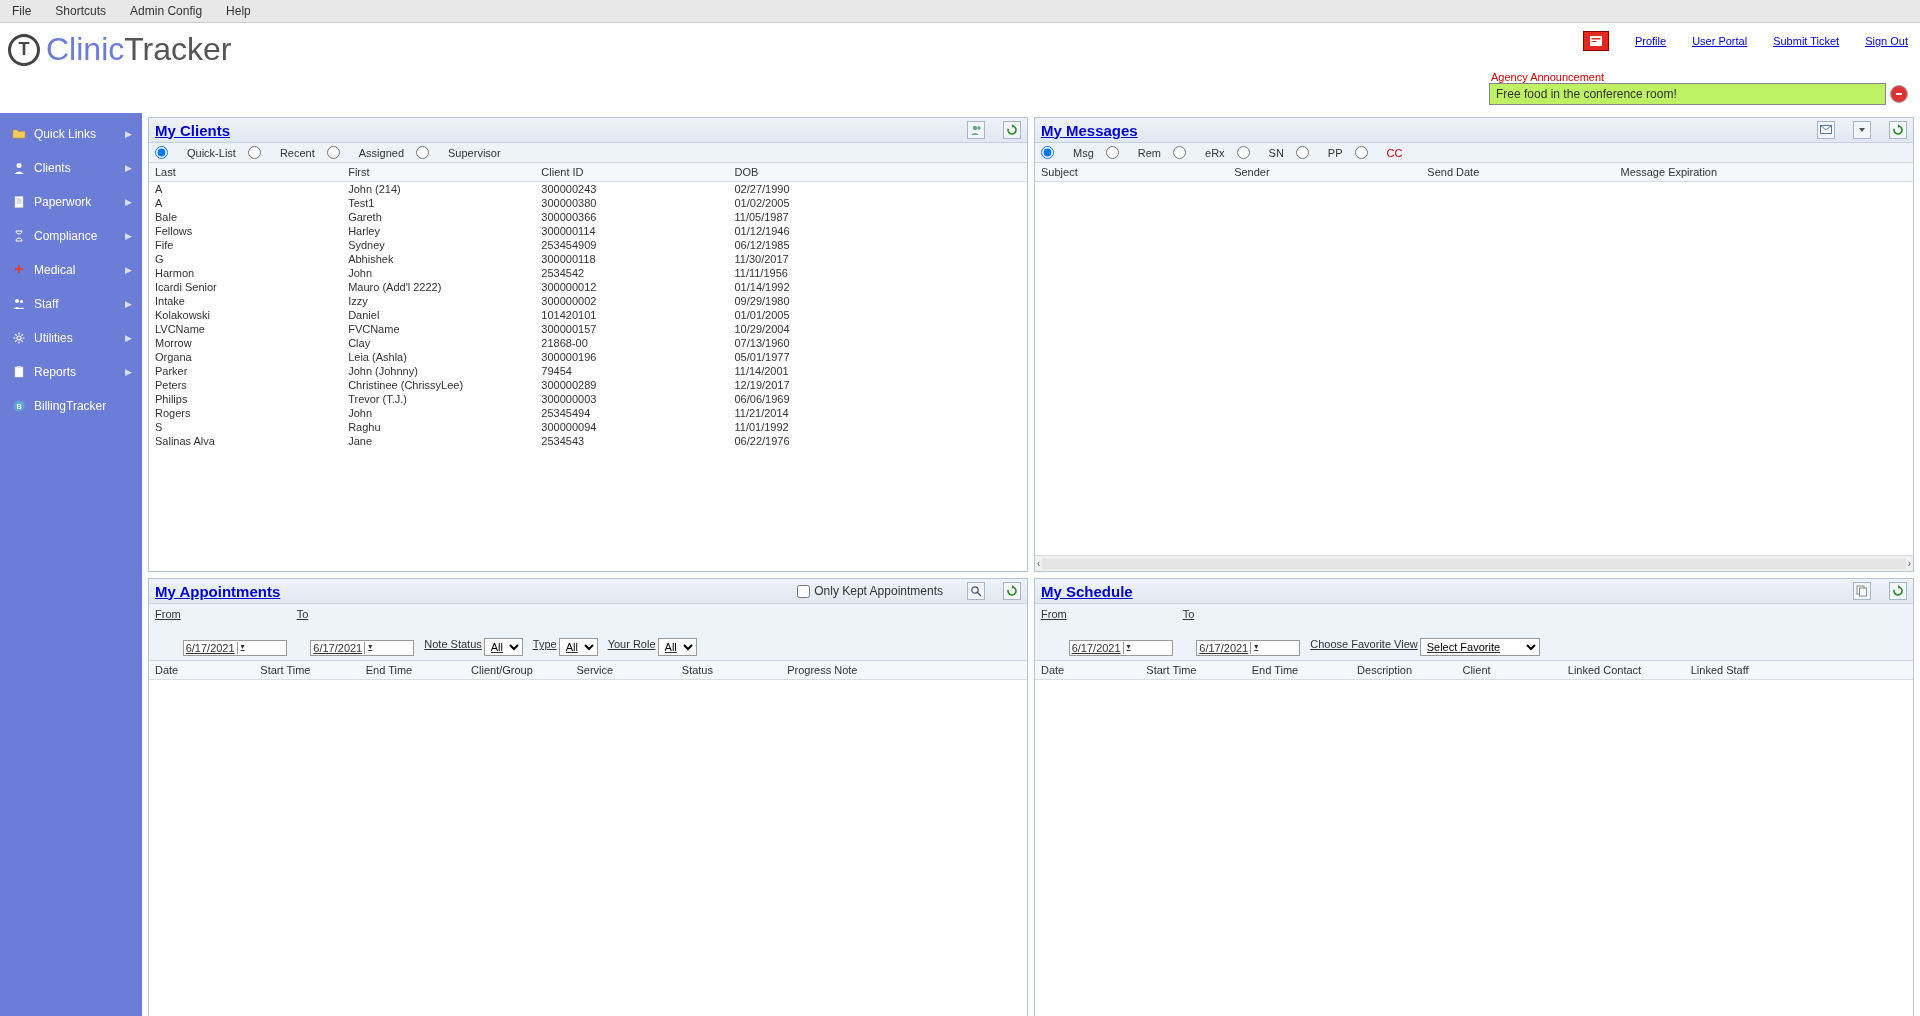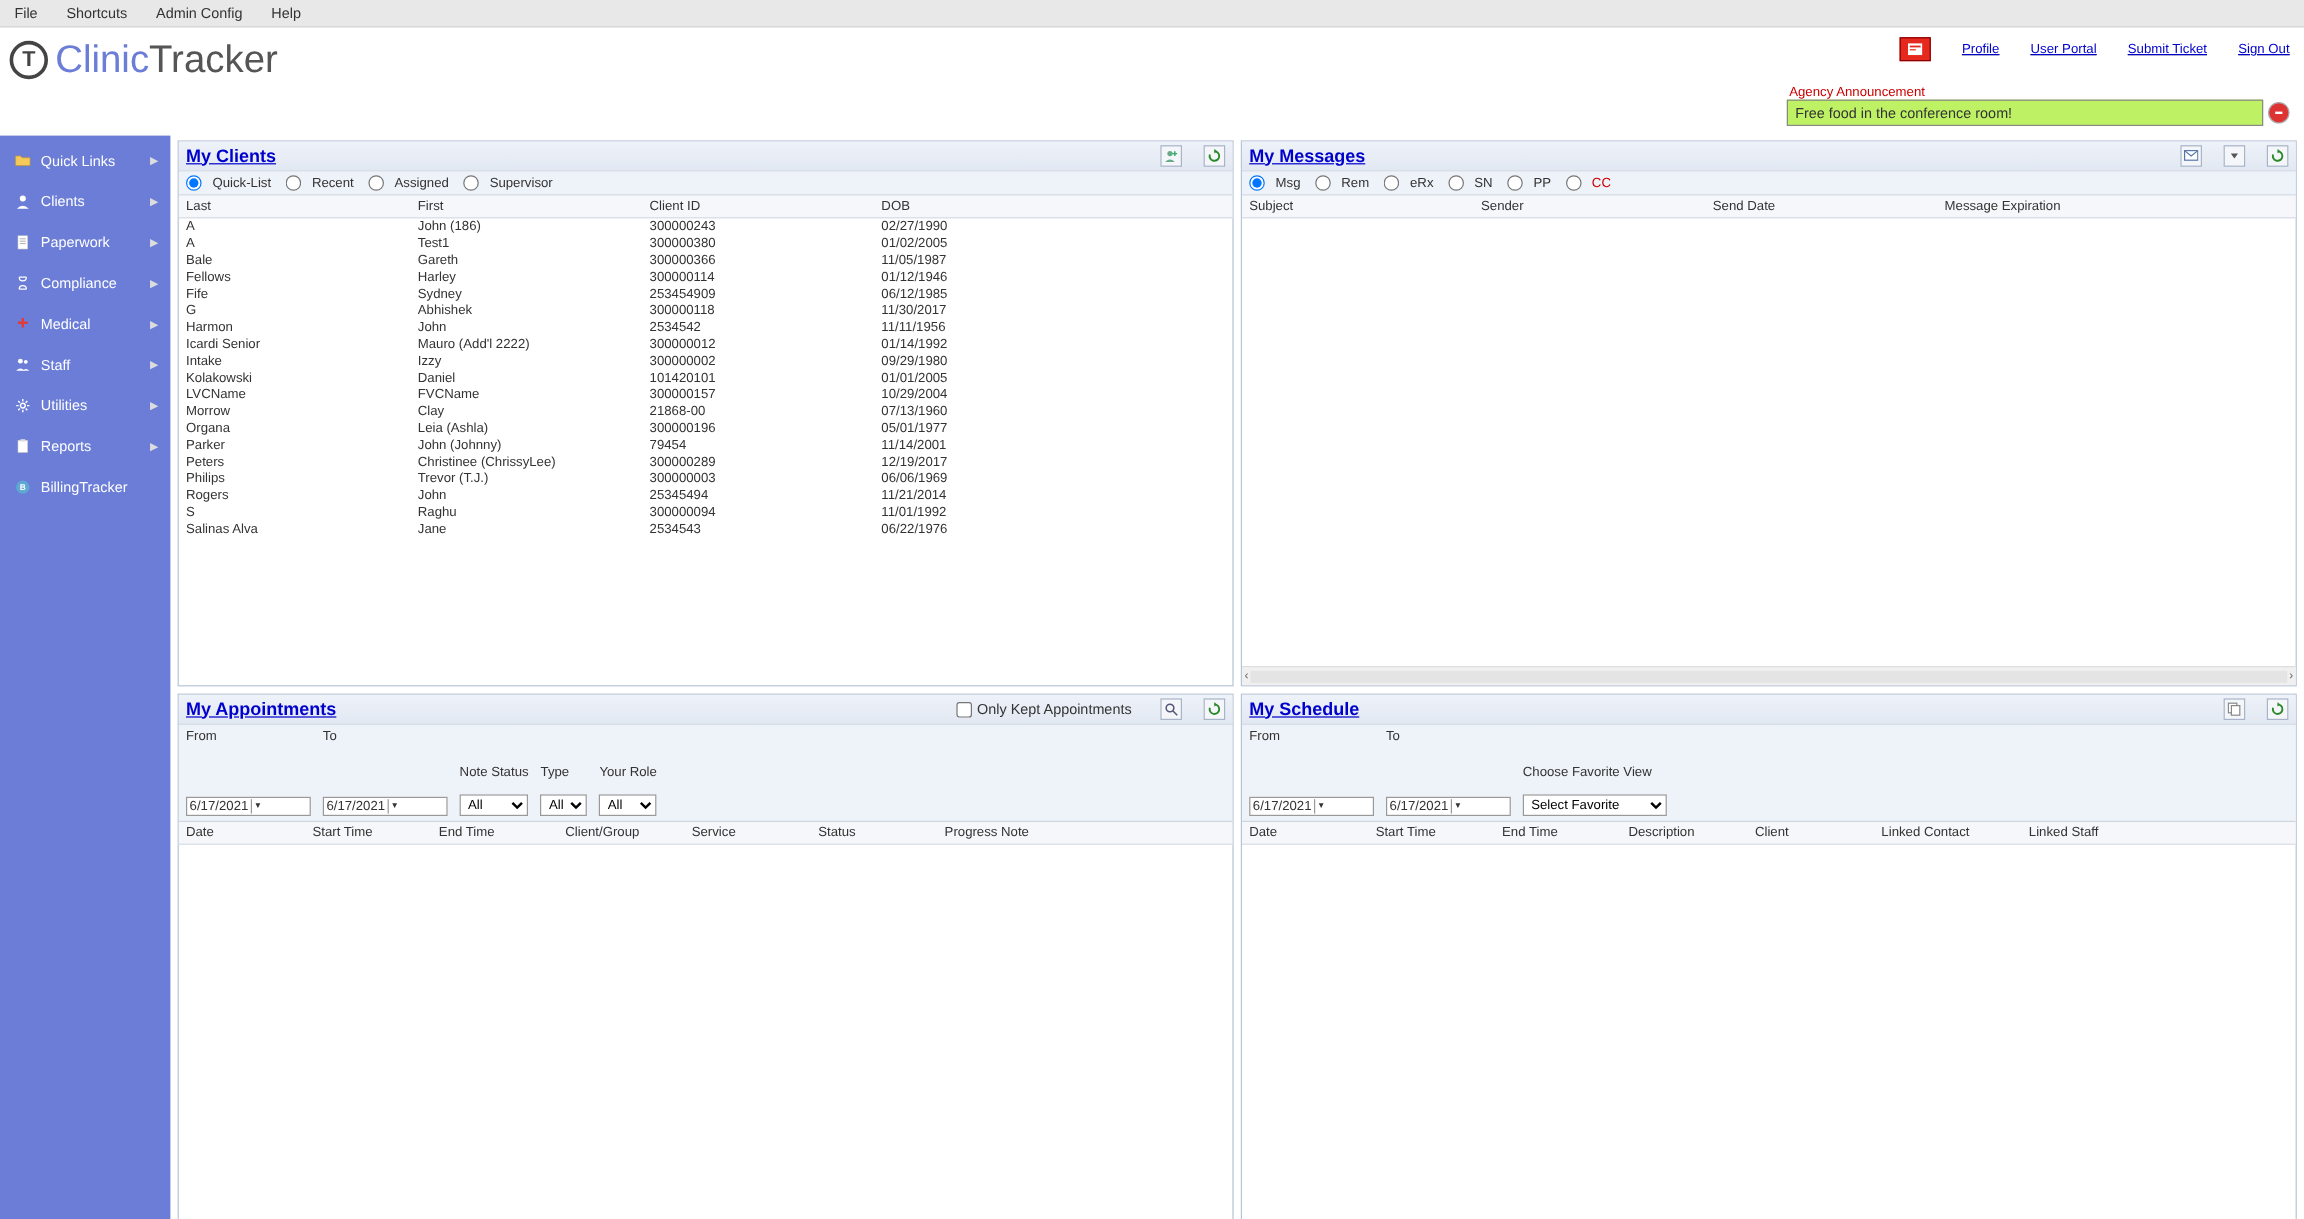--- a/index.html
+++ b/index.html
@@ -39,21 +39,21 @@
 .content { flex: 1; display: grid; grid-template-columns: 1fr 1fr; grid-template-rows: 1fr 1fr; gap: 6px; padding: 4px 6px 6px 6px; background: #fff; min-width: 0; }
 
 .panel { border: 1px solid #b8c4d8; background: #fff; display: flex; flex-direction: column; min-height: 0; }
 .panel-header { background: linear-gradient(#eef2f9, #e2e8f2); border-bottom: 1px solid #c8d0de; padding: 3px 6px; display: flex; justify-content: space-between; align-items: center; }
 .panel-title { color: #0000cc; text-decoration: underline; font-weight: 600; font-size: 15px; }
 .panel-tools { display: flex; gap: 18px; padding-left: 36px; }
 .tool-btn { width: 18px; height: 18px; border: 1px solid #a8b4c8; background: #f4f6fa; display: inline-flex; align-items: center; justify-content: center; font-size: 10px; cursor: pointer; }
 .refresh-icon { color: #2a8a2a; font-weight: bold; }
 
 .panel-toolbar { background: #eef2f9; border-bottom: 1px solid #d0d6e0; padding: 3px 6px; display: flex; align-items: center; gap: 12px; font-size: 11px; }
-.radio-group { display: flex; align-items: center; gap: 9px; }
+.radio-group { display: flex; align-items: center; gap: 19px; }
 .radio-group input { margin: 0; }
 
 .grid-header { display: flex; background: #f6f7fa; border-bottom: 1px solid #d8dce4; font-size: 11px; font-weight: 400; color: #333; }
 .grid-header > div { padding: 3px 6px; }
 .grid-body { flex: 1; overflow-y: auto; position: relative; }
 .grid-row { display: flex; font-size: 11px; }
 .grid-row > div { padding: 1px 6px; white-space: nowrap; overflow: hidden; text-overflow: ellipsis; }
 
 
 .col-last { width: 22%; }
@@ -62,21 +62,21 @@
 .col-dob { width: 34%; }
 
 
 .col-subj { width: 22%; }
 .col-sender { width: 22%; }
 .col-sdate { width: 22%; }
 .col-exp { width: 34%; }
 
 
 .filter-row { background: #eef2f9; border-bottom: 1px solid #d0d6e0; padding: 4px 6px; display: flex; gap: 10px; align-items: flex-end; font-size: 11px; }
-.filter-col { display: flex; flex-direction: column; gap: 12px; }
+.filter-col { display: flex; flex-direction: row; gap: 2px; text-decoration: underline; }
 .filter-col select, .filter-col .date-combo { font-size: 11px; padding: 1px 2px; border: 1px solid #999; background: #fff; }
 .date-combo { display: flex; gap: 2px; width: 104px; margin-top: 32px; }
 .date-combo span { flex: 1; }
 .date-combo .dd { border-left: 1px solid #999; padding: 0 3px; font-size: 8px; }
 .checkbox-row { display: flex; align-items: center; gap: 4px; margin-left: auto; }
 
 
 .acol-date { width: 12%; }
 .acol-start { width: 12%; }
 .acol-end { width: 12%; }
@@ -286,21 +286,21 @@
       </div>
       <div class="grid-header">
         <div class="col-last">Last</div>
         <div class="col-first">First</div>
         <div class="col-id">Client ID</div>
         <div class="col-dob">DOB</div>
       </div>
       <div class="grid-body clients-body" id="clients-body">
           <div class="grid-row">
             <div class="col-last">A</div>
-            <div class="col-first">John  (186)</div>
+            <div class="col-first">John  (214)</div>
             <div class="col-id">300000243</div>
             <div class="col-dob">02/27/1990</div>
           </div>
           <div class="grid-row">
             <div class="col-last">A</div>
             <div class="col-first">Test1</div>
             <div class="col-id">300000380</div>
             <div class="col-dob">01/02/2005</div>
           </div>
           <div class="grid-row">

